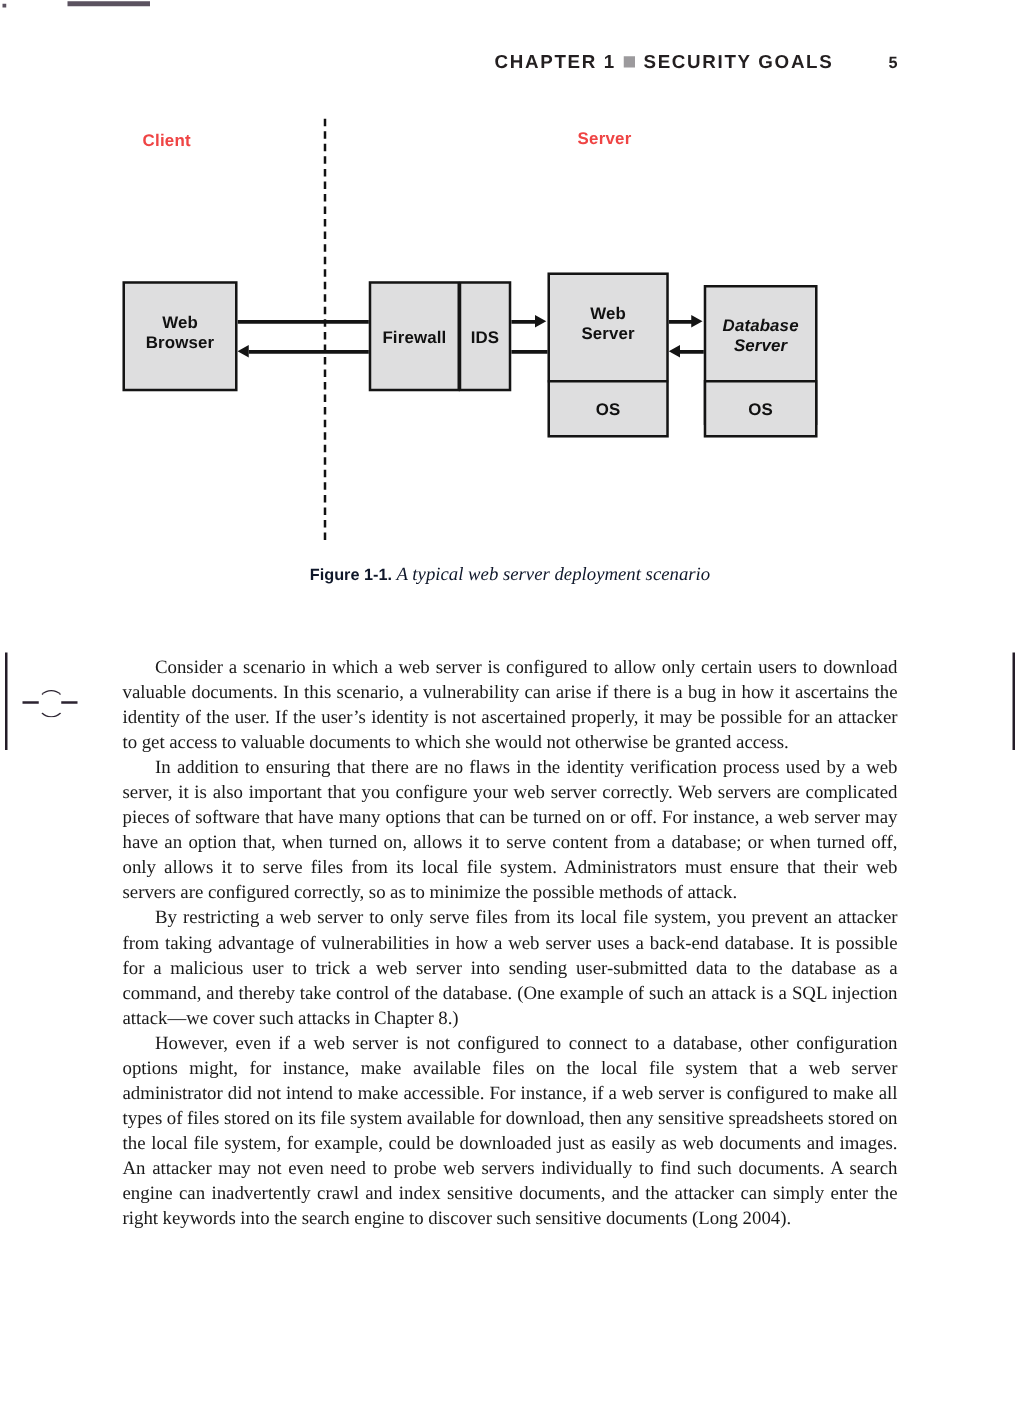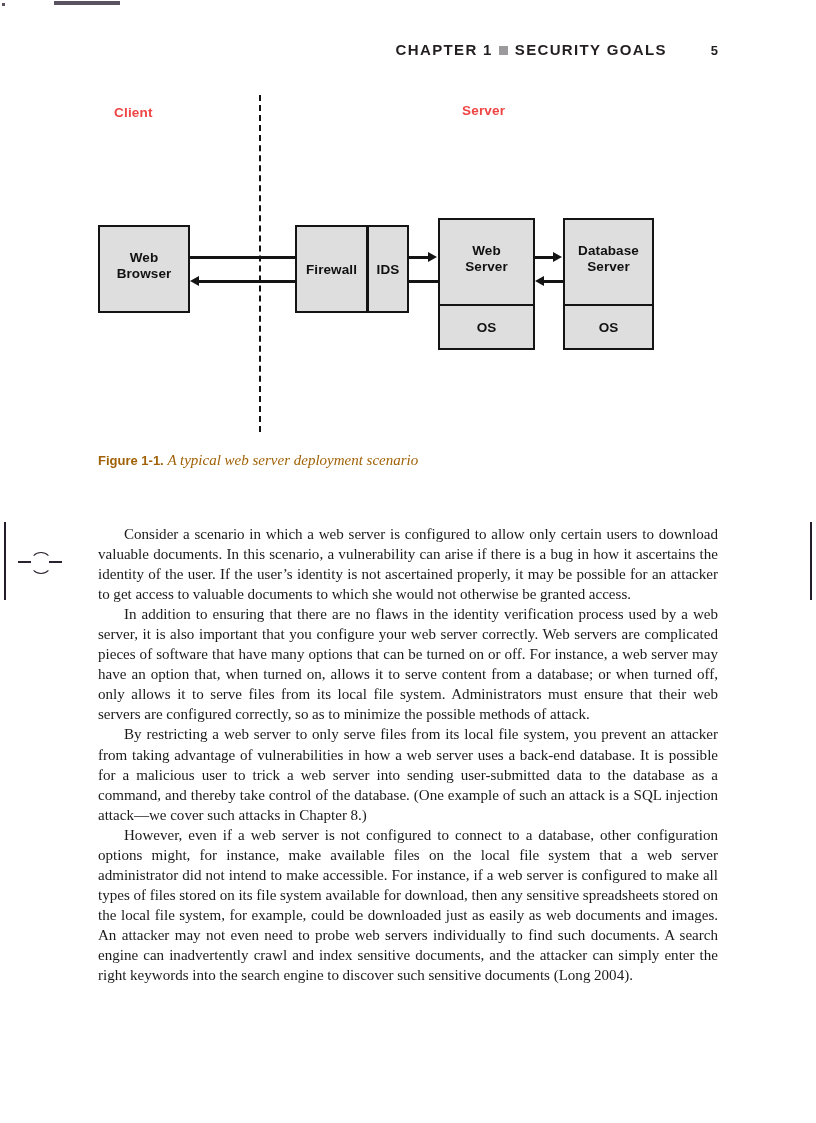--- a/index.html
+++ b/index.html
@@ -159,21 +159,22 @@
     border-bottom: 5px solid transparent;
     border-right: 9px solid #141414;
   }
 
   
   #figure-caption {
     position: absolute;
     left: 98px; top: 452px;
     width: 620px;
     font-size: 14.5px;
-    color: #a16207;
+    color: #0f172a;
+    text-align: center;
   }
   #figure-caption .cap-num {
     font-family: "Liberation Sans", sans-serif;
     font-weight: bold;
     font-size: 13px;
   }
   #figure-caption .cap-title {
     font-family: "Liberation Serif", serif;
     font-style: italic;
     font-size: 15px;
@@ -255,21 +256,21 @@
   </div>
 
   <div class="node" style="left:438px; top:218px; width:97px; height:88px;">
     <div class="node-text" style="top:23px;">Web
 Server</div>
   </div>
   <div class="node" style="left:438px; top:304px; width:97px; height:46px;">
     <div class="node-text" style="top:14px;">OS</div>
   </div>
 
-  <div class="node" style="left:563px; top:218px; width:91px; height:112px;">
+  <div class="node" style="left:563px; top:228px; width:91px; height:112px;font-style:italic;">
     <div class="node-text" style="top:23px;">Database
 Server</div>
   </div>
   <div class="node" style="left:563px; top:304px; width:91px; height:46px;">
     <div class="node-text" style="top:14px;">OS</div>
   </div>
 </div>
 
 <div id="figure-caption">
   <span class="cap-num">Figure 1-1.</span>

